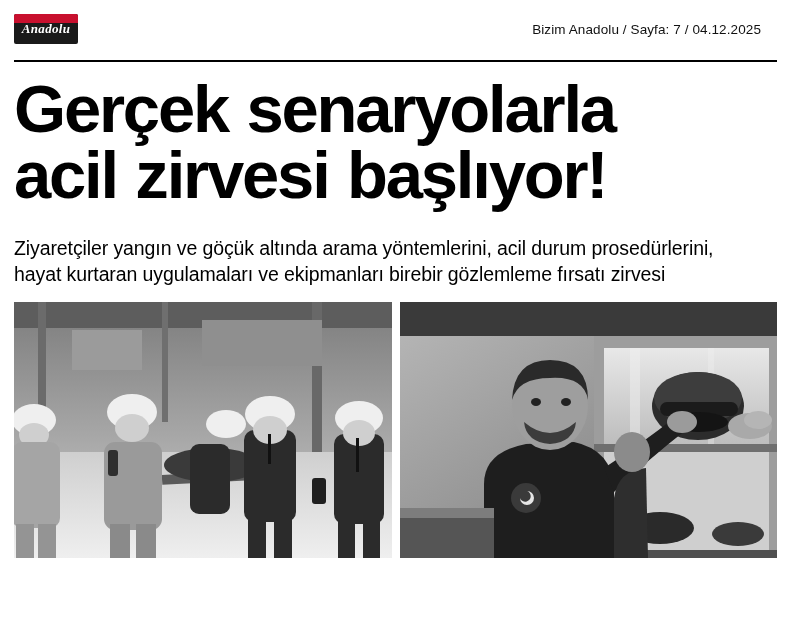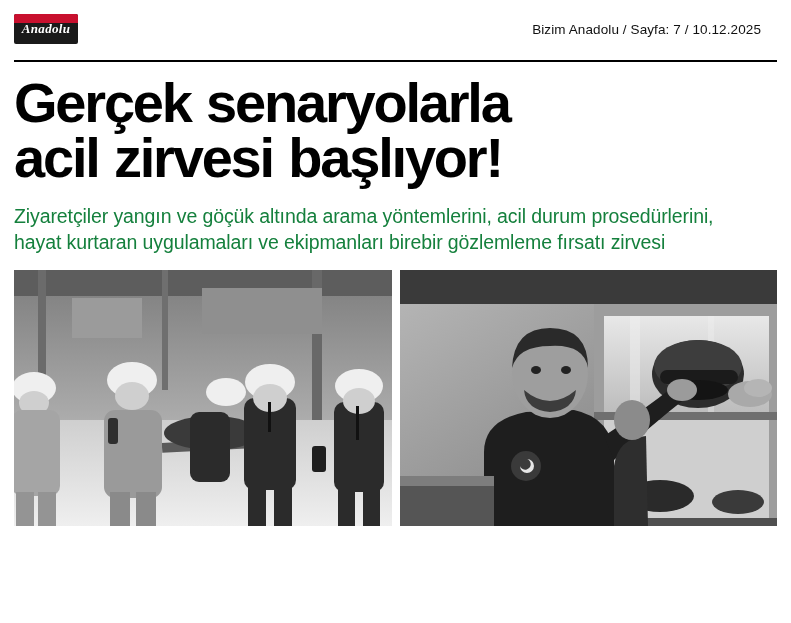--- a/index.html
+++ b/index.html
@@ -70,36 +70,36 @@
     height: 2px;
     background: #000000;
     margin-top: 2px;
   }
 
   
   .headline {
     margin: 14px 0 0 0;
     font-family: "Liberation Sans", sans-serif;
     font-weight: bold;
-    font-size: 56px;
+    font-size: 67px;
     line-height: 0.98;
     letter-spacing: -2.2px;
     color: #000000;
     word-spacing: 2px;
   }
   .headline .l2 {
     display: block;
   }
 
   
   .deck {
-    margin-top: 18px;
+    margin-top: 29px;
     font-size: 19.5px;
     line-height: 1.33;
-    color: #15803d;
+    color: #000000;
     letter-spacing: -0.1px;
   }
   .deck .dl {
     display: block;
   }
 
   
   .photos {
     margin-top: 14px;
     display: flex;
@@ -119,21 +119,21 @@
 </style>
 </head>
 <body>
 
 <div class="page">
 
   <div class="masthead">
     <div class="logo">
       <span class="logo-text">Anadolu</span>
     </div>
-    <div class="source-line">Bizim Anadolu / Sayfa: 7 / 10.12.2025</div>
+    <div class="source-line">Bizim Anadolu / Sayfa: 7 / 04.12.2025</div>
   </div>
   <div class="masthead-rule"></div>
 
   <h1 class="headline">
     <span class="l1">Gerçek senaryolarla</span>
     <span class="l2">acil zirvesi başlıyor!</span>
   </h1>
 
   <div class="deck">
     <span class="dl">Ziyaretçiler yangın ve göçük altında arama yöntemlerini, acil durum prosedürlerini,</span>

